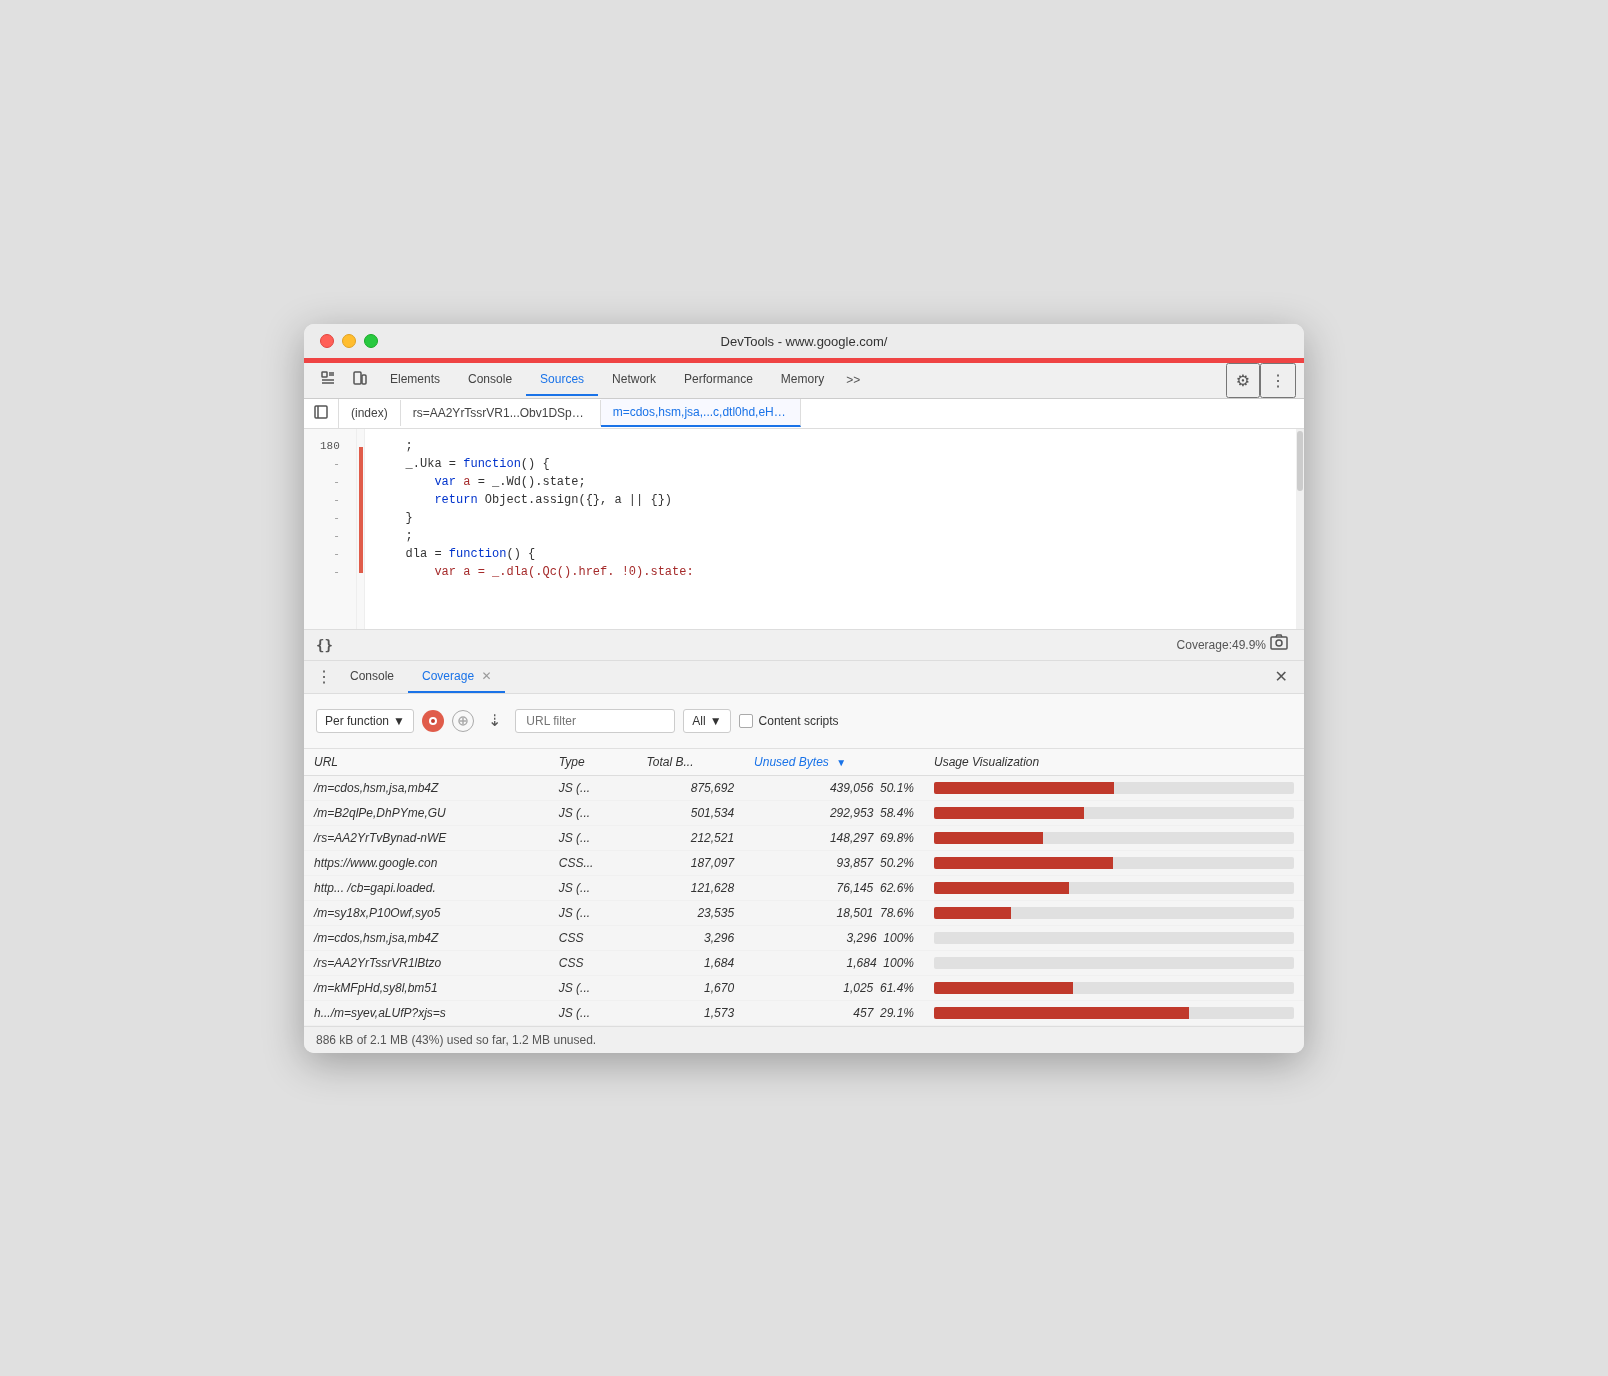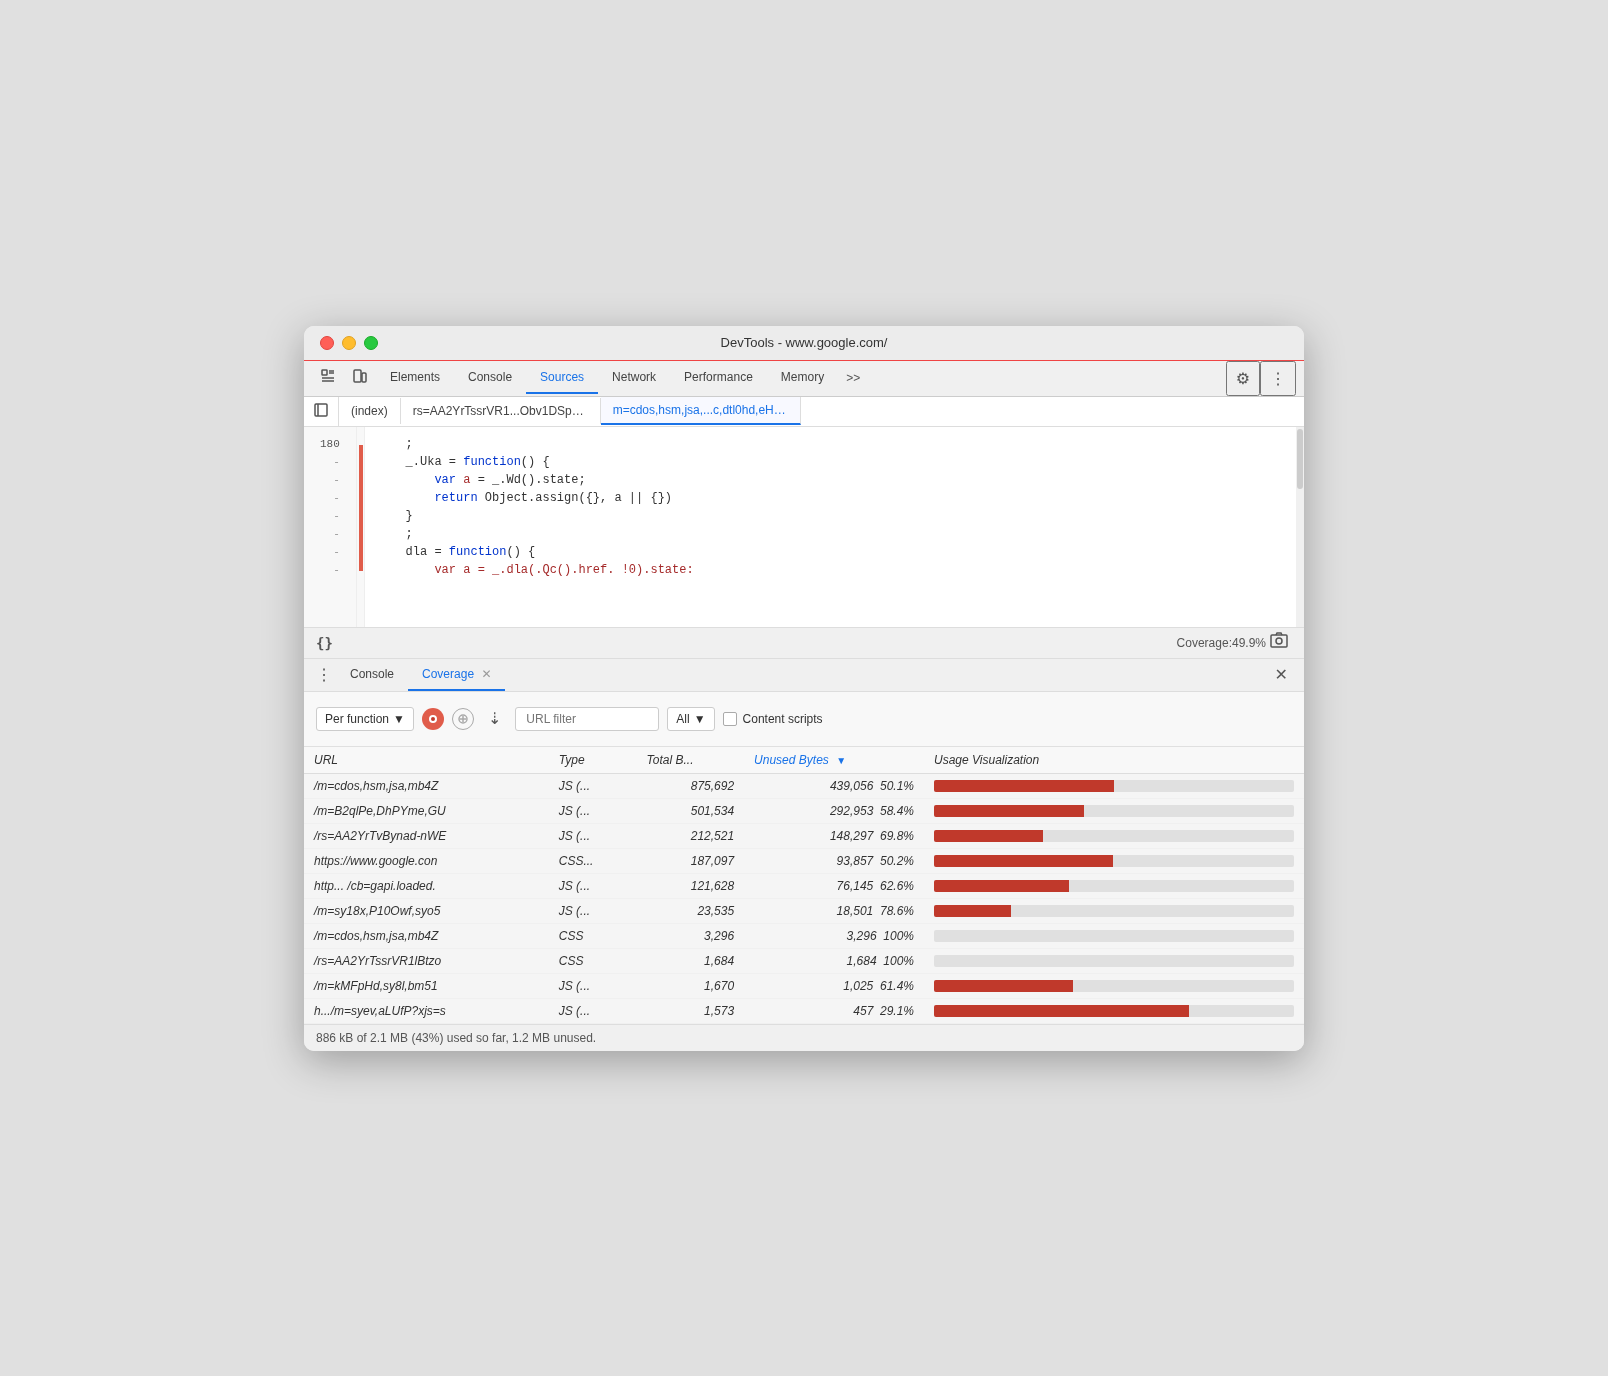--- a/index.html
+++ b/index.html
@@ -14,24 +14,23 @@
     .window {
       width: 1000px;
       background: #f5f5f5;
       border-radius: 10px;
       box-shadow: 0 10px 40px rgba(0,0,0,0.3);
       overflow: hidden;
     }
     
     .title-bar {
       background: #ececec;
-      border-bottom: 1px solid #ef4444;
+      border-bottom: 5px solid #ef4444;
       padding: 10px 16px;
       display: flex;
-      align-items: center;
       position: relative;
     }
     .traffic-lights {
       display: flex;
       gap: 8px;
     }
     .tl {
       width: 14px;
       height: 14px;
       border-radius: 50%;
@@ -296,21 +295,21 @@
       font-size: 16px;
       color: #555;
       cursor: pointer;
       padding: 2px 6px;
     }
     .url-filter {
       padding: 4px 10px;
       border: 1px solid #ccc;
       border-radius: 3px;
       font-size: 12px;
-      width: 144px;
+      width: 160px;
       background: #fff;
       color: #999;
     }
     .all-select {
       padding: 4px 8px;
       border: 1px solid #ccc;
       border-radius: 3px;
       font-size: 12px;
       background: #fff;
       cursor: pointer;

